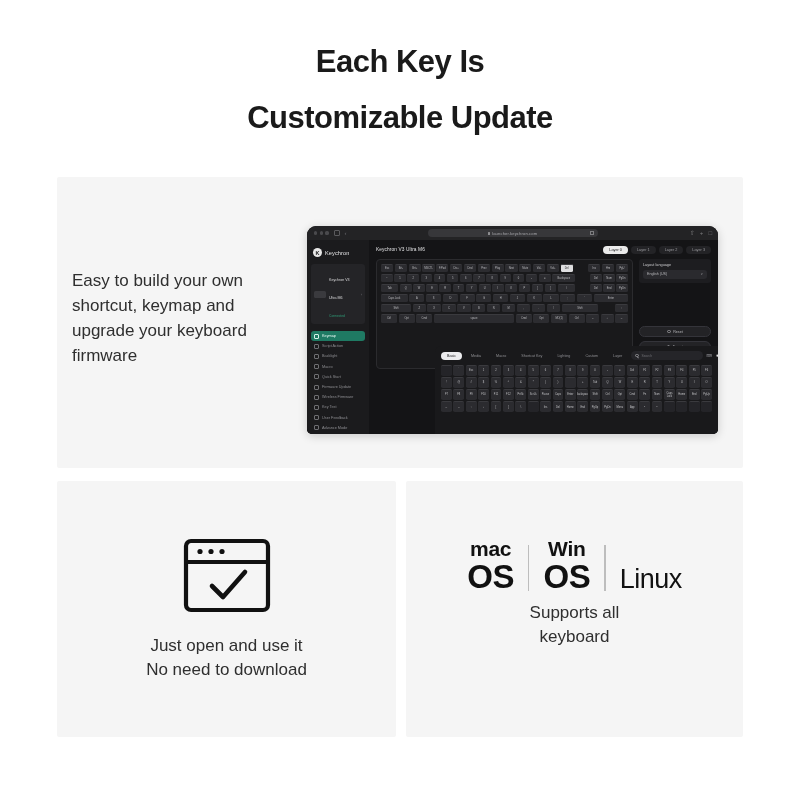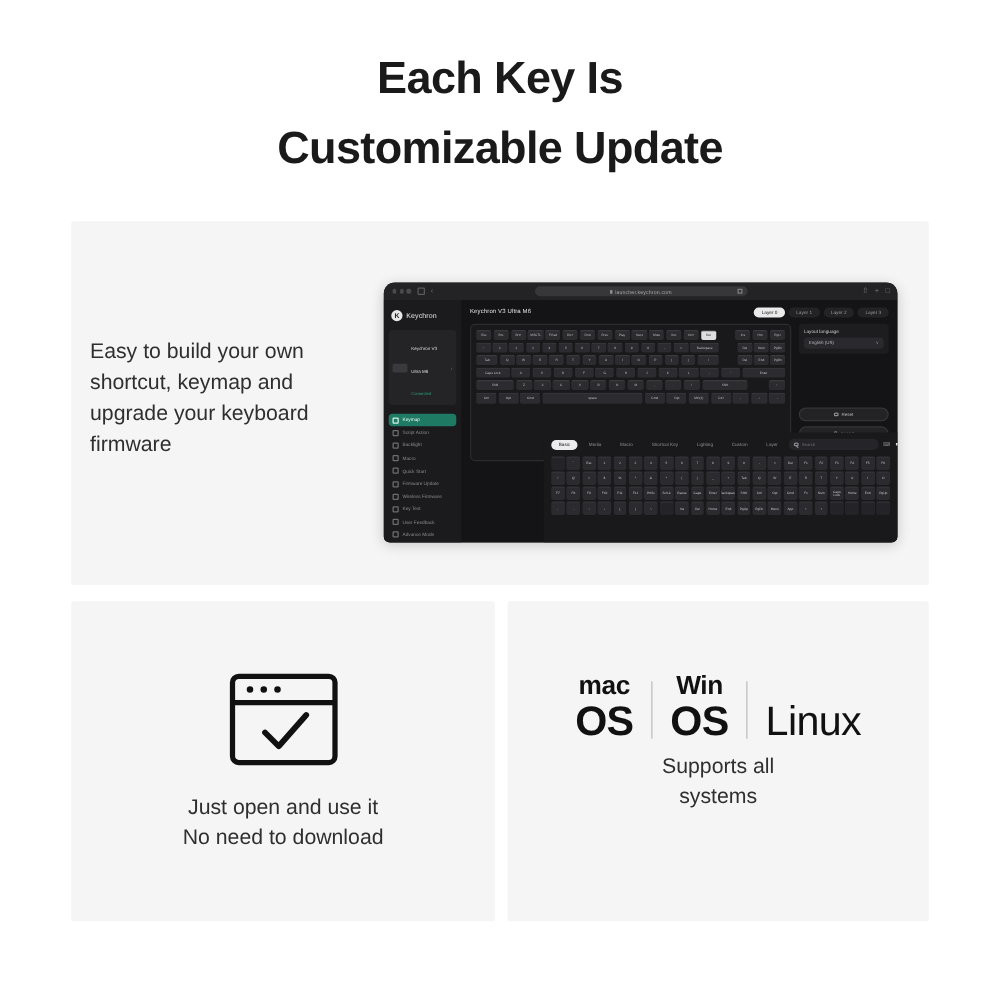--- a/index.html
+++ b/index.html
@@ -8,21 +8,21 @@
     background: #ffffff;
     font-family: "Liberation Sans", sans-serif;
     overflow: hidden;
   }
   .page { position: relative; width: 800px; height: 800px; background: #fff; }
 
   
   .headline {
     position: absolute; left: 0; top: 34px; width: 800px;
     text-align: center;
-    font-size: 36px; line-height: 56px;
+    font-size: 31px; line-height: 56px;
     font-weight: 700; letter-spacing: -0.5px;
     color: #1a1a1a;
   }
   .headline .l2 { display: block; }
 
   
   .card {
     position: absolute;
     background: #f5f5f5;
     border-radius: 2px;
@@ -213,21 +213,21 @@
   
   .os-row {
     position: absolute; left: 406px; top: 538px; width: 337px;
     display: flex; align-items: flex-end; justify-content: center; gap: 14px;
     color: #111;
   }
   .os-stack { display: flex; flex-direction: column; align-items: center; line-height: 1; }
   .os-small { font-size: 21px; font-weight: 600; letter-spacing: -.3px; }
   .os-big   { font-size: 33px; font-weight: 600; letter-spacing: -.5px; margin-top: 1px; }
   .os-divider { width: 1.5px; height: 46px; background: #bdbdbd; margin-bottom: 2px; }
-  .os-word { font-size: 33px; font-weight: 500; letter-spacing: -.5px; }
+  .os-word { font-size: 27px; font-weight: 500; letter-spacing: -.5px; }
 </style>
 </head>
 <body>
 
 <div class="page">
 
   <h1 class="headline">
     <span>Each Key Is</span>
     <span class="l2">Customizable Update</span>
   </h1>
@@ -616,16 +616,16 @@
       <span class="os-big">OS</span>
     </div>
     <span class="os-divider"></span>
     <div class="os-stack">
       <span class="os-word">Linux</span>
     </div>
   </div>
 
   <div class="caption cap-right">
     <div>Supports all</div>
-    <div>systems</div>
+    <div>keyboard</div>
   </div>
 
 </div>
 
 </body></html>

